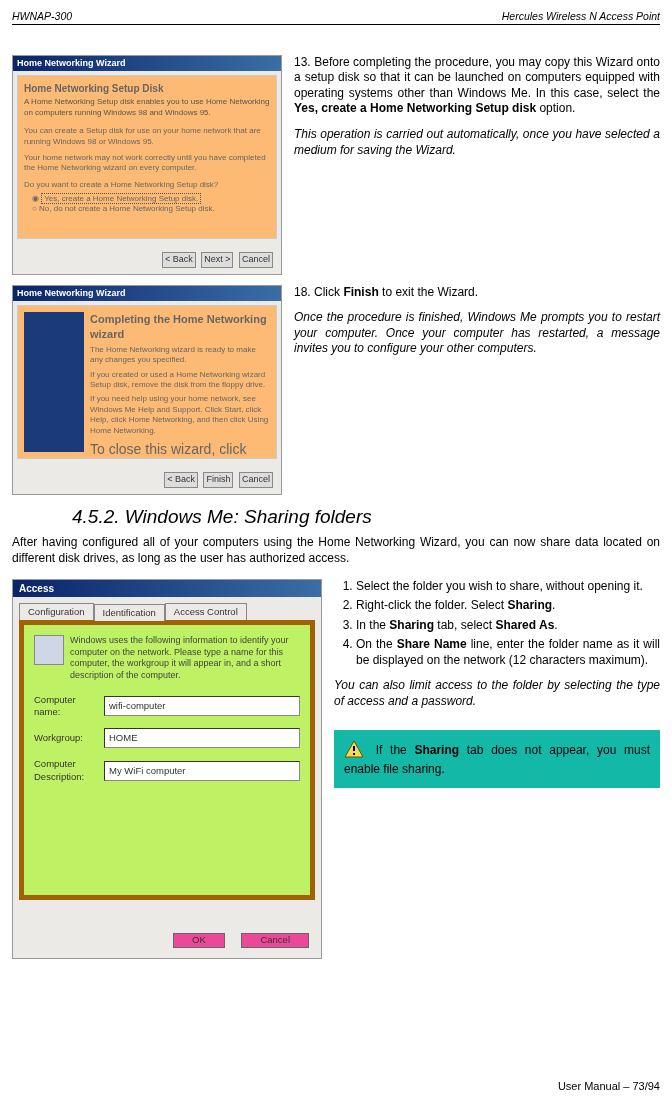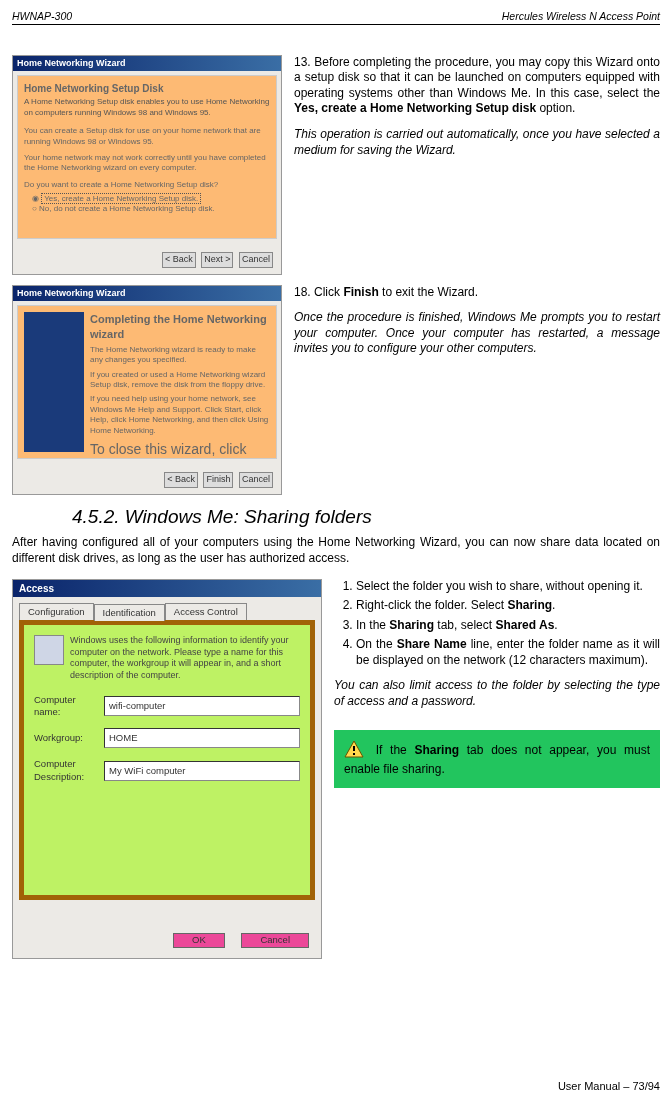--- a/index.html
+++ b/index.html
@@ -96,21 +96,21 @@
     }
     .ol {
       margin: 0;
       padding-left: 22px;
     }
     .ol li {
       text-align: justify;
       margin-bottom: 4px;
     }
     .warn-box {
-      background: #22c55e;
+      background: #14b8a6;
       padding: 10px;
       margin-top: 20px;
       text-align: justify;
     }
     .warn-icon {
       display: inline-block;
       vertical-align: middle;
       margin-right: 4px;
     }
     .footer {

